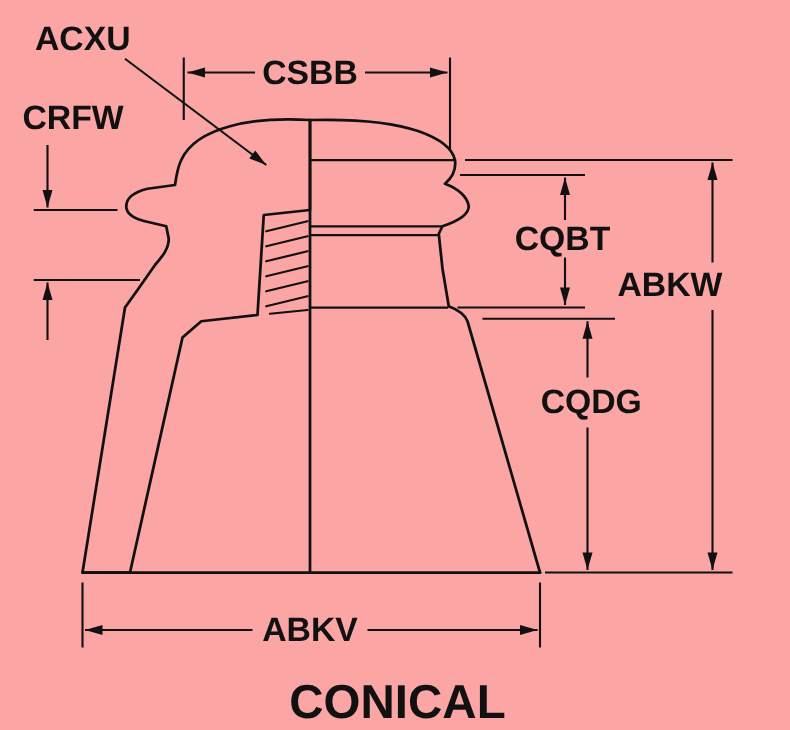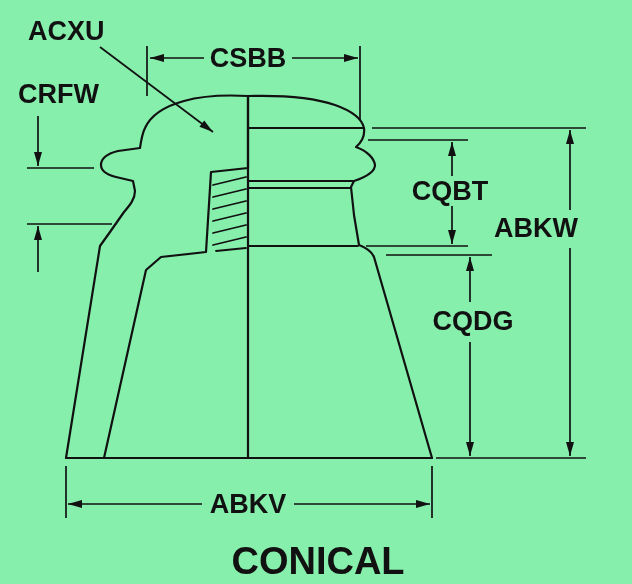--- a/index.html
+++ b/index.html
@@ -5,21 +5,21 @@
   html, body {
     margin: 0;
     padding: 0;
     background: #ffffff;
     font-family: "Liberation Sans", sans-serif;
   }
   .stage {
     position: relative;
     width: 632px;
     height: 584px;
-    background: #86efac;
+    background: #fca5a5;
     overflow: hidden;
   }
   svg { display: block; }
   .outline-stroke {
     stroke: #111111;
     stroke-width: 2.2;
     fill: none;
     stroke-linejoin: round;
     stroke-linecap: round;
   }

